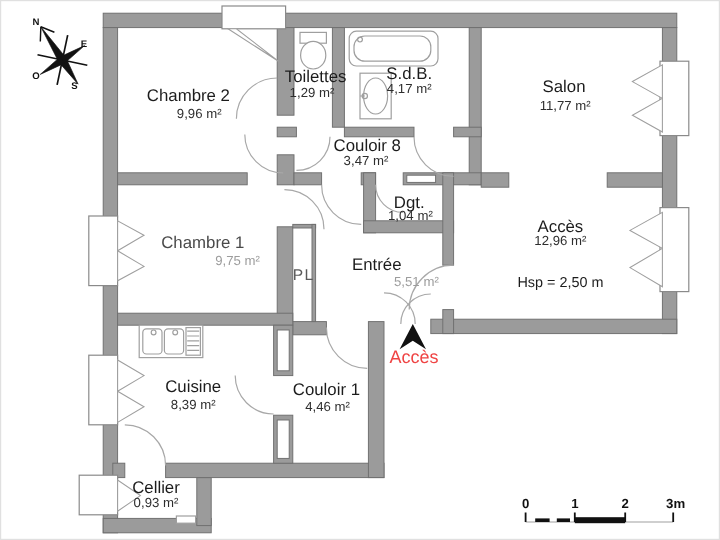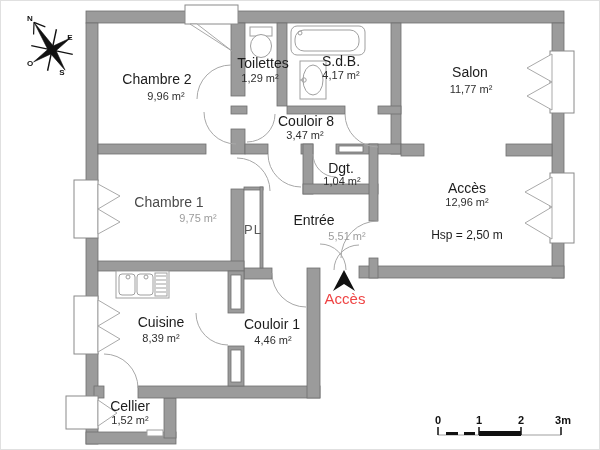--- a/index.html
+++ b/index.html
@@ -205,21 +205,21 @@
   <div class="lbl" style="left:313px;top:219px">Entrée</div>
   <div class="lbl area faded" style="left:314px;top:235px">5,51 m²</div>
 
   <div class="lbl" style="left:160px;top:321px">Cuisine</div>
   <div class="lbl area" style="left:160px;top:337px">8,39 m²</div>
 
   <div class="lbl" style="left:271px;top:323px">Couloir 1</div>
   <div class="lbl area" style="left:272px;top:339px">4,46 m²</div>
 
   <div class="lbl" style="left:129px;top:405px">Cellier</div>
-  <div class="lbl area" style="left:129px;top:419px">1,52 m²</div>
+  <div class="lbl area" style="left:129px;top:419px">0,93 m²</div>
 
   <div class="lbl pl" style="left:252px;top:228px">PL</div>
   <div class="lbl hsp" style="left:466px;top:234px">Hsp = 2,50 m</div>
   <div class="lbl acces" style="left:344px;top:297px">Accès</div>
 
   <span class="compass-letter" style="left:29px;top:17px">N</span>
   <span class="compass-letter" style="left:69px;top:36px">E</span>
   <span class="compass-letter" style="left:29px;top:62px">O</span>
   <span class="compass-letter" style="left:61px;top:71px">S</span>
 

